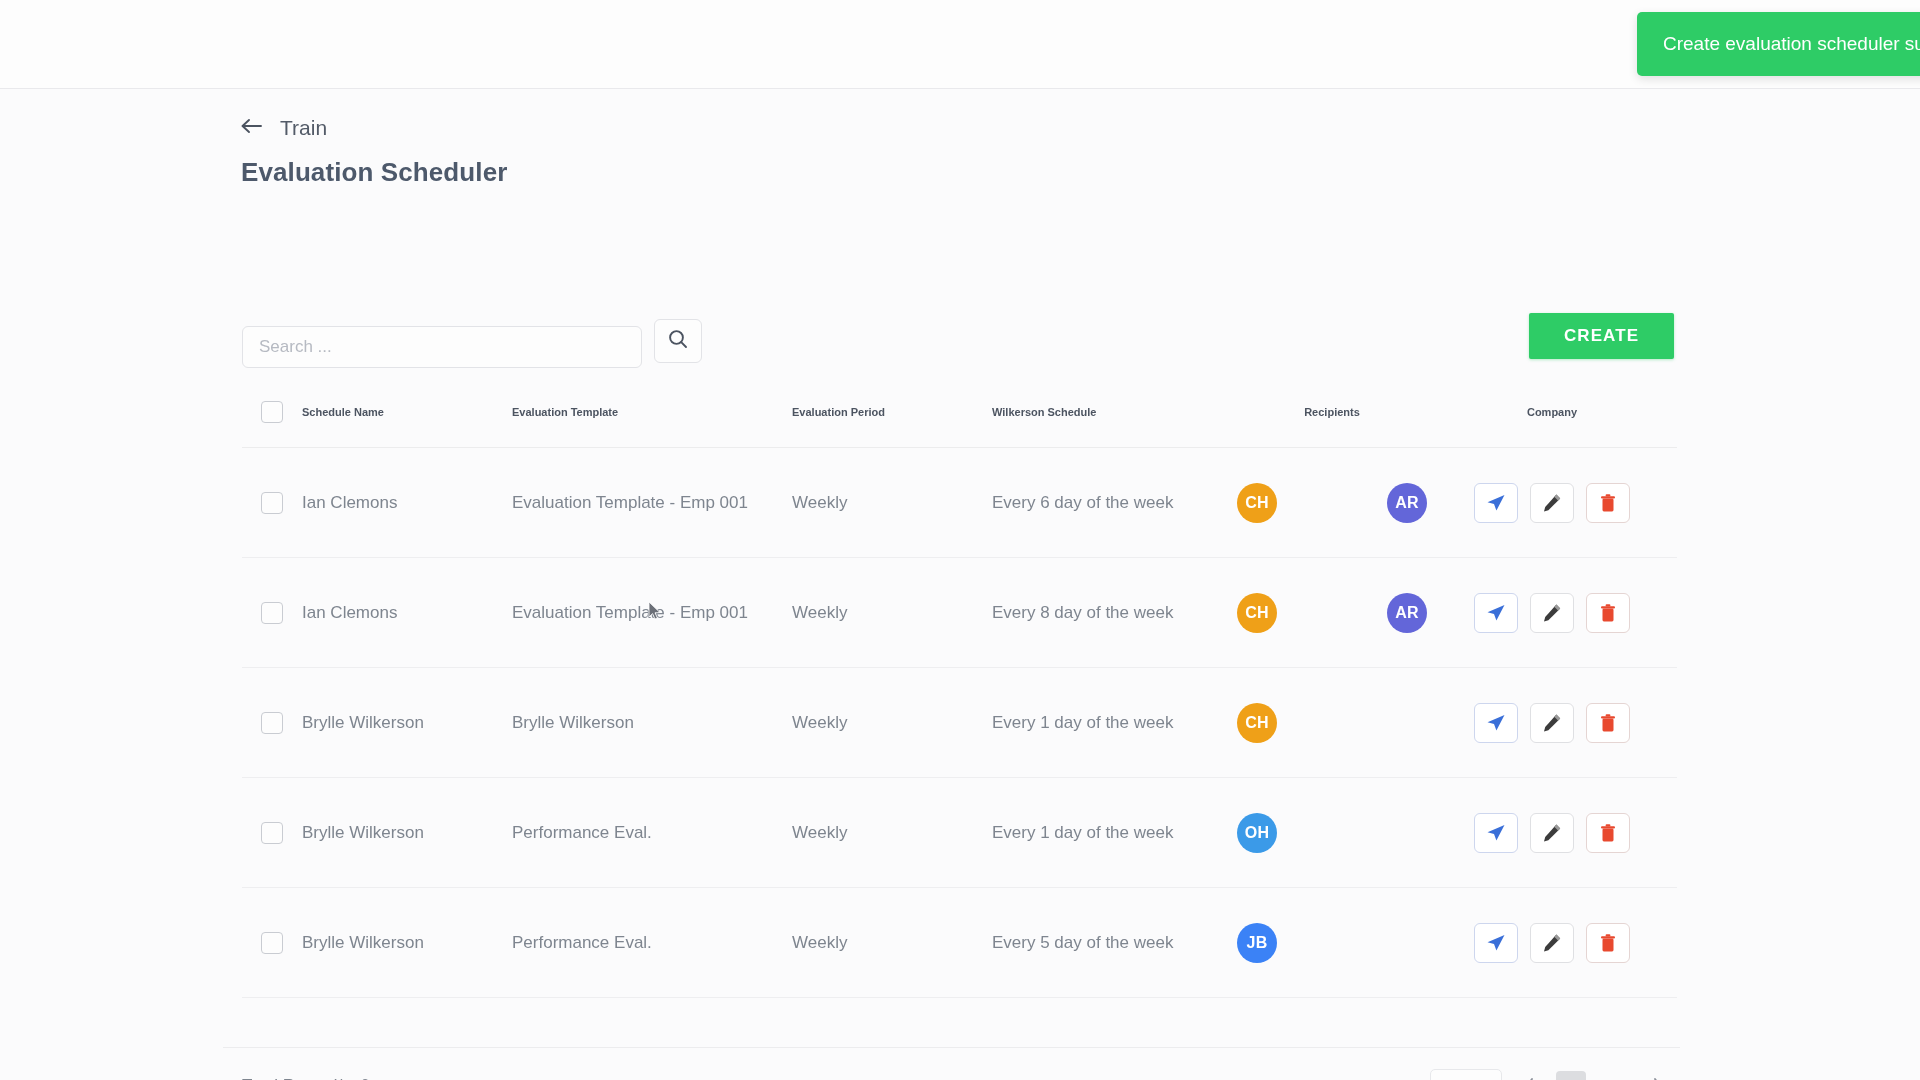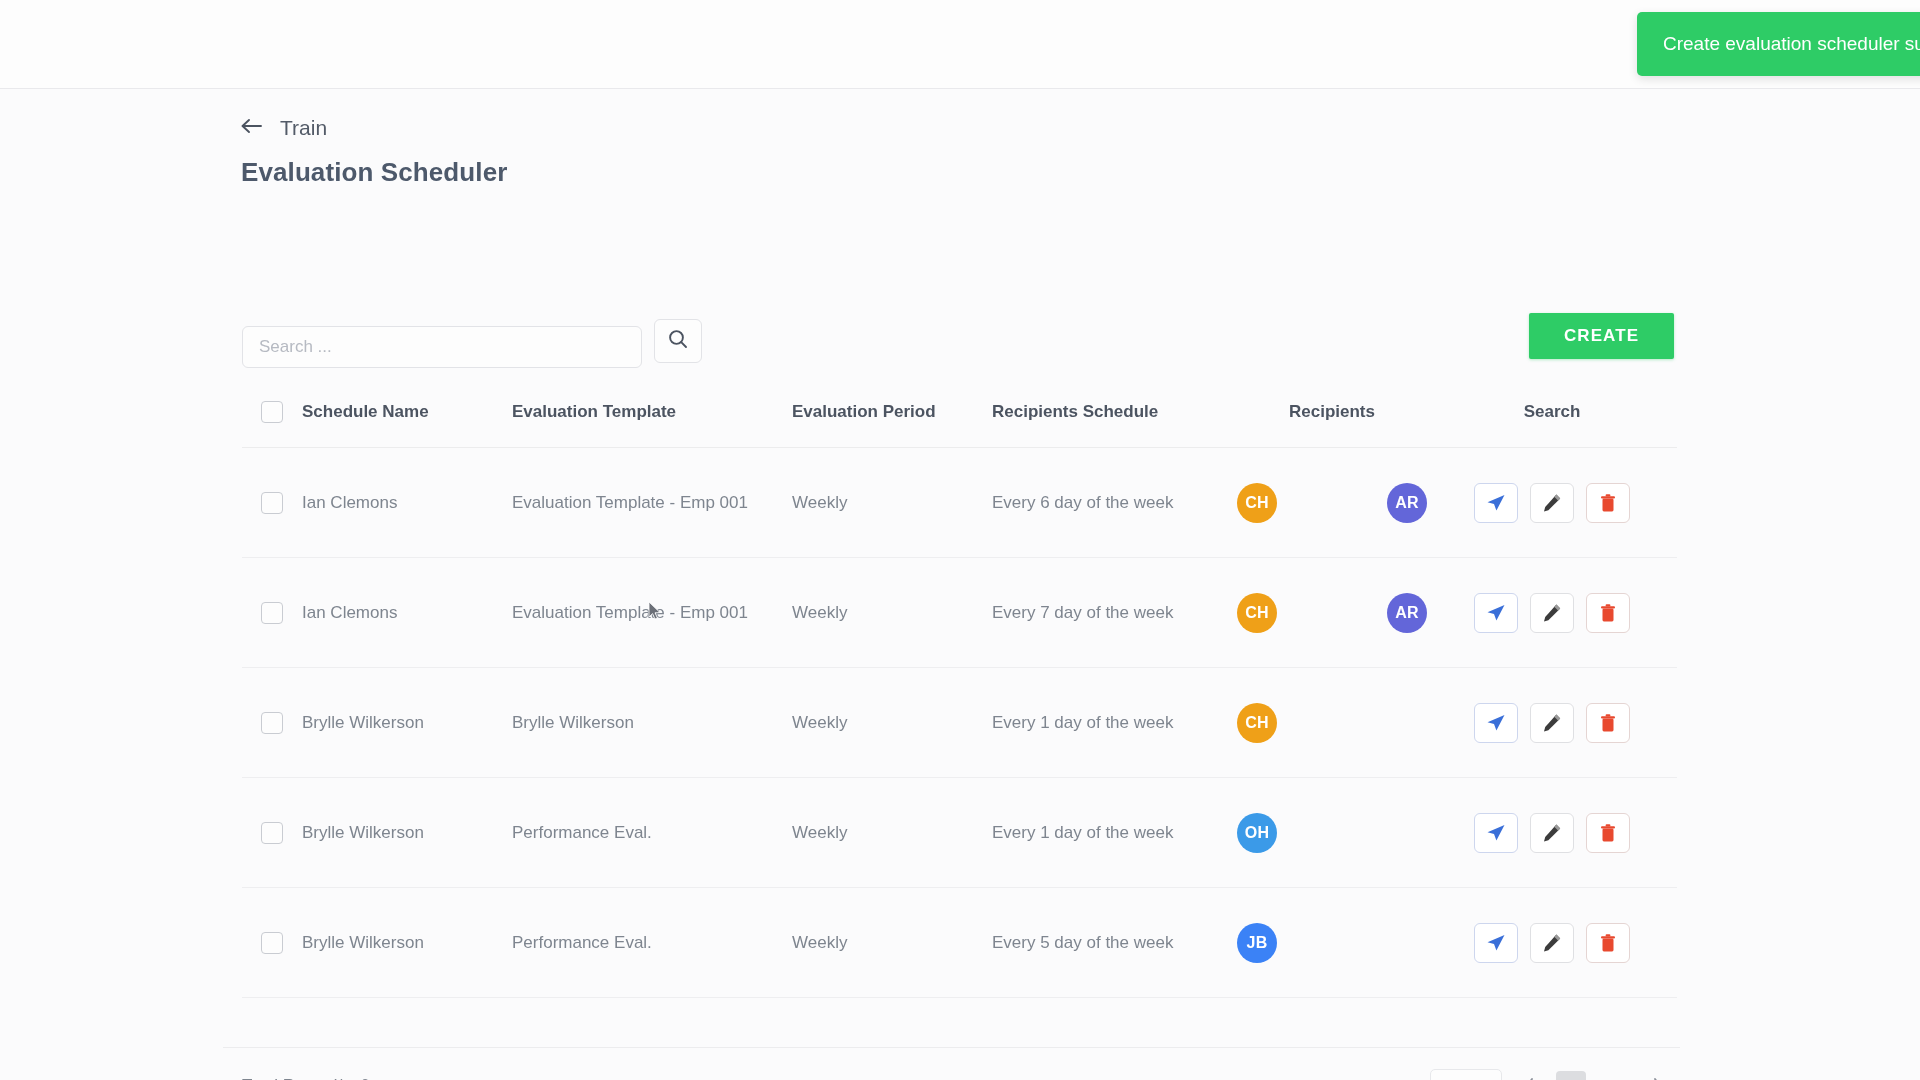--- a/index.html
+++ b/index.html
@@ -204,21 +204,21 @@
     left: 242px; top: 312px;
     width: 1435px;
   }
   table.grid {
     width: 100%;
     border-collapse: collapse;
     table-layout: fixed;
   }
   table.grid thead th {
     text-align: left;
-    font-size: 17px;
+    font-size: 11px;
     font-weight: 700;
     color: #4c5461;
     padding: 0 0 24px 0;
     border-bottom: 1px solid #ececed;
   }
   .col-check  { width: 60px; }
   .col-name   { width: 210px; }
   .col-tpl    { width: 280px; }
   .col-period { width: 200px; }
   .col-sched  { width: 245px; }
@@ -412,23 +412,23 @@
             <col class="col-action">
         </colgroup>
         <thead>
           <tr>
             <th class="th-center">
               <span class="chk"></span>
             </th>
             <th>Schedule Name</th>
             <th>Evaluation Template</th>
             <th>Evaluation Period</th>
-            <th>Recipients Schedule</th>
+            <th>Wilkerson Schedule</th>
             <th class="th-center">Recipients</th>
-            <th class="th-center">Search</th>
+            <th class="th-center">Company</th>
           </tr>
         </thead>
         <tbody id="grid-body">
             <tr>
               <td class="c-center"><span class="chk"></span></td>
               <td>Ian Clemons</td>
               <td>Evaluation Template - Emp 001</td>
               <td>Weekly</td>
               <td>Every 6 day of the week</td>
               <td class="c-center">
@@ -458,21 +458,21 @@
                     </svg>
                   </div>
                 </div>
               </td>
             </tr>
             <tr>
               <td class="c-center"><span class="chk"></span></td>
               <td>Ian Clemons</td>
               <td>Evaluation Template - Emp 001</td>
               <td>Weekly</td>
-              <td>Every 7 day of the week</td>
+              <td>Every 8 day of the week</td>
               <td class="c-center">
                 <div class="avatars">
                   <div class="avatar" style="background: rgb(239, 160, 24);">CH</div>
                   <div class="avatar" style="background: rgb(99, 102, 217);">AR</div>
                 </div>
               </td>
               <td class="c-center">
                 <div class="actions">
                   <div class="act-btn act-send">
                     <svg width="22" height="22" viewBox="0 0 22 22">

